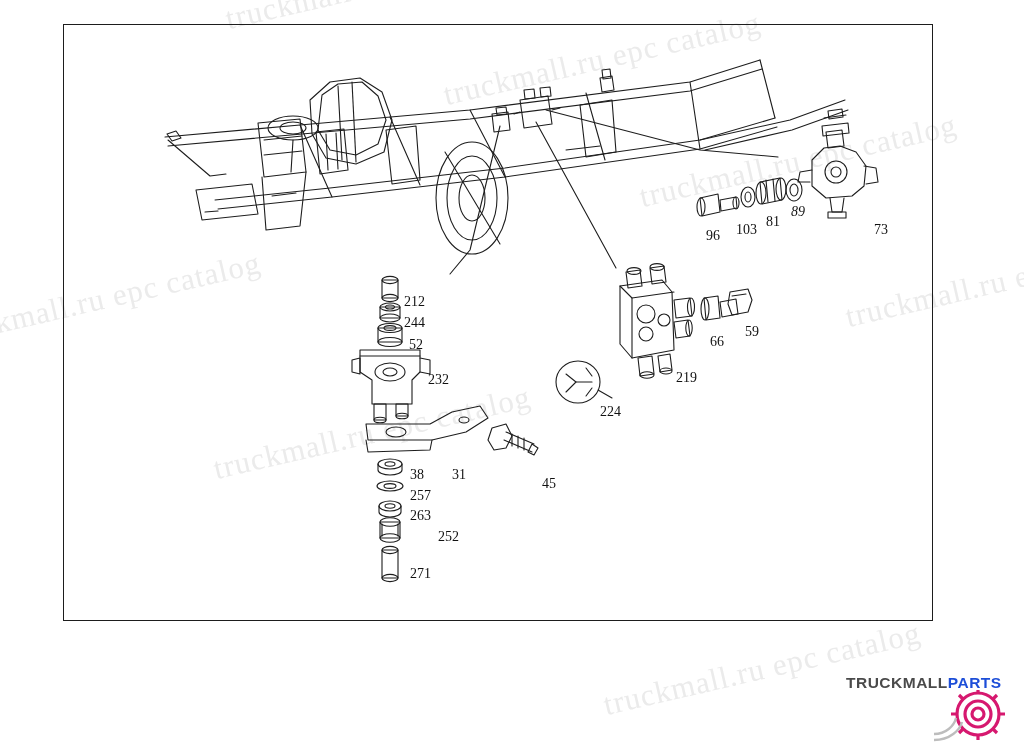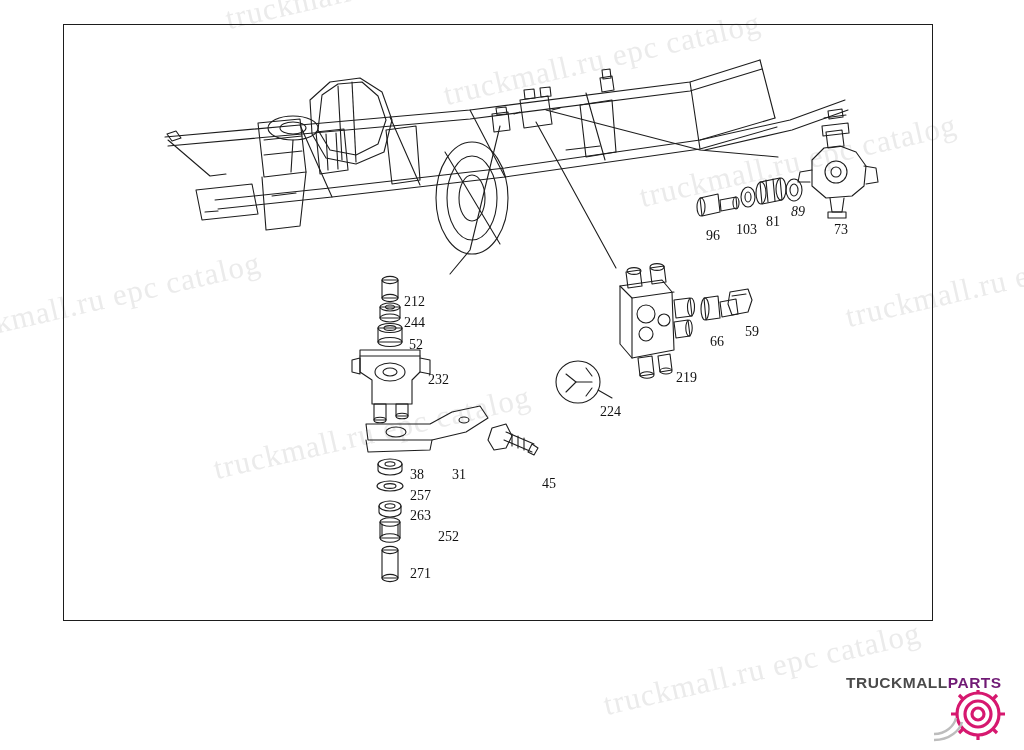--- a/index.html
+++ b/index.html
@@ -34,21 +34,21 @@
     font-family:"Liberation Serif", serif;white-space:nowrap;
   }
 
   
   .logo{position:absolute;left:846px;top:664px;width:172px;height:78px;}
   .logo-text{
     position:absolute;left:0;top:10px;width:172px;
     font-family:"Liberation Sans", sans-serif;font-size:15.5px;
     font-weight:bold;letter-spacing:.5px;color:#4a4a4a;white-space:nowrap;
   }
-  .logo-text em{font-style:normal;color:#701a75;}
+  .logo-text em{font-style:normal;color:#1d4ed8;}
   .logo-mark{position:absolute;left:86px;top:26px;width:86px;height:52px;}
 </style>
 </head>
 <body>
 
 <div id="stage">
 
   <div class="wm-layer">
       <div class="wm" style="left: 222px; top: 2px; font-size: 31px; transform: rotate(-13deg); color: rgb(235, 235, 235);">truckmall.ru epc catalog</div>
       <div class="wm" style="left: 440px; top: 78px; font-size: 31px; transform: rotate(-13deg); color: rgb(235, 235, 235);">truckmall.ru epc catalog</div>
@@ -264,21 +264,21 @@
       <ellipse cx="390" cy="550" rx="8" ry="3.6"></ellipse>
       <ellipse cx="390" cy="578" rx="8" ry="3.6"></ellipse>
     </g>
   </svg>
 
   <div id="callouts">
       <div class="cal" style="left: 706px; top: 228px;">96</div>
       <div class="cal" style="left: 736px; top: 222px; text-align: center;">103</div>
       <div class="cal" style="left: 766px; top: 214px;">81</div>
       <div class="cal" style="left: 791px; top: 204px; font-style: italic;">89</div>
-      <div class="cal" style="left: 834px; top: 222px;">73</div>
+      <div class="cal" style="left: 874px; top: 222px;">73</div>
       <div class="cal" style="left: 404px; top: 294px;">212</div>
       <div class="cal" style="left: 404px; top: 315px;">244</div>
       <div class="cal" style="left: 409px; top: 337px;">52</div>
       <div class="cal" style="left: 428px; top: 372px;">232</div>
       <div class="cal" style="left: 710px; top: 334px;">66</div>
       <div class="cal" style="left: 745px; top: 324px;">59</div>
       <div class="cal" style="left: 676px; top: 370px;">219</div>
       <div class="cal" style="left: 600px; top: 404px;">224</div>
       <div class="cal" style="left: 410px; top: 467px;">38</div>
       <div class="cal" style="left: 452px; top: 467px;">31</div>

